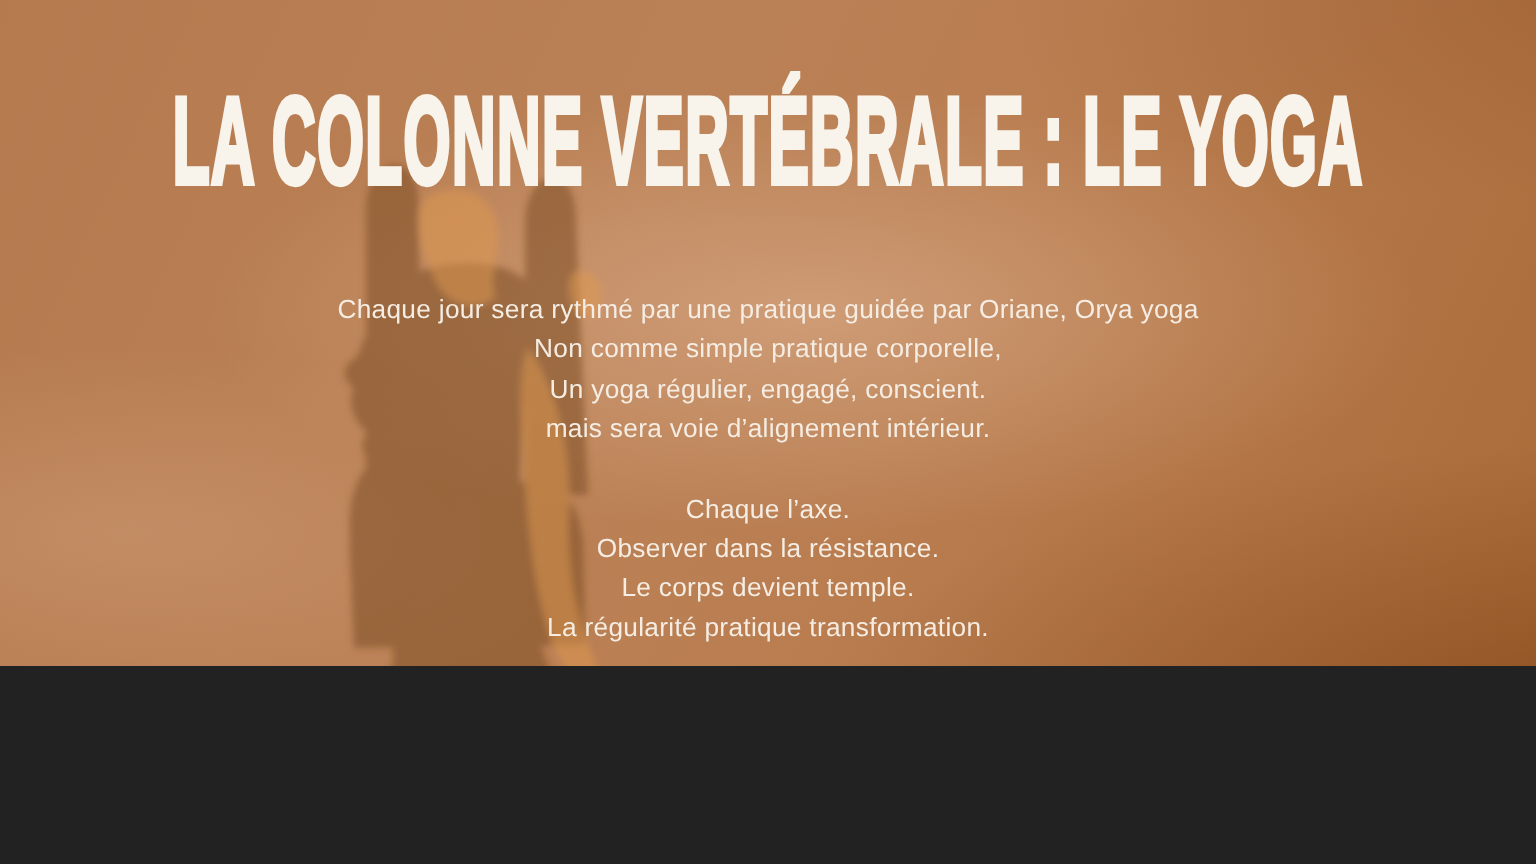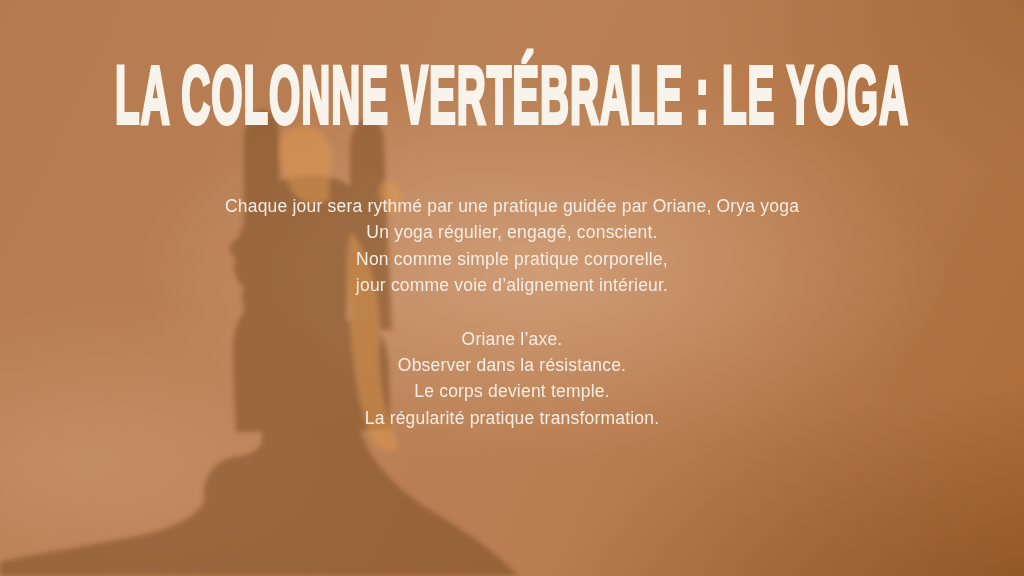--- a/index.html
+++ b/index.html
@@ -4,21 +4,21 @@
 <style>
   html, body {
     margin: 0;
     padding: 0;
     background: #222;
     font-family: "Liberation Sans", sans-serif;
   }
   .slide {
     position: relative;
     width: 1024px;
-    height: 576px;
+    height: 444px;
     overflow: hidden;
     
     background-color: #b57a4e;
     background-image:
       radial-gradient(ellipse 55% 46% at 53% 47%, rgba(227,185,153,0.50), rgba(227,185,153,0) 72%),
       radial-gradient(ellipse 45% 40% at 8% 80%, rgba(227,185,153,0.26), rgba(227,185,153,0) 70%),
       radial-gradient(ellipse 78% 66% at 102% 108%, rgba(112,53,8,0.45), rgba(112,53,8,0) 62%),
       radial-gradient(ellipse 60% 50% at 100% 0%, rgba(140,80,38,0.28), rgba(140,80,38,0) 60%),
       linear-gradient(115deg, #b57a4e 0%, #bb8156 40%, #b97d50 60%, #aa6b38 100%);
   }
@@ -100,25 +100,25 @@
     </g>
   </svg>
 
   <div class="title-wrap">
     <div class="title">LA COLONNE VERTÉBRALE : LE YOGA</div>
   </div>
 
   <div class="body-text">
     <div class="paragraph">
       <div class="line">Chaque jour sera rythmé par une pratique guidée par Oriane, Orya yoga</div>
+      <div class="line">Non comme simple pratique corporelle,</div>
       <div class="line">Un yoga régulier, engagé, conscient.</div>
-      <div class="line">Non comme simple pratique corporelle,</div>
-      <div class="line">jour comme voie d’alignement intérieur.</div>
+      <div class="line">mais sera voie d’alignement intérieur.</div>
     </div>
     <div class="paragraph">
-      <div class="line">Oriane l’axe.</div>
+      <div class="line">Chaque l’axe.</div>
       <div class="line">Observer dans la résistance.</div>
       <div class="line">Le corps devient temple.</div>
       <div class="line">La régularité pratique transformation.</div>
     </div>
   </div>
 
 </div>
 
 </body></html>

